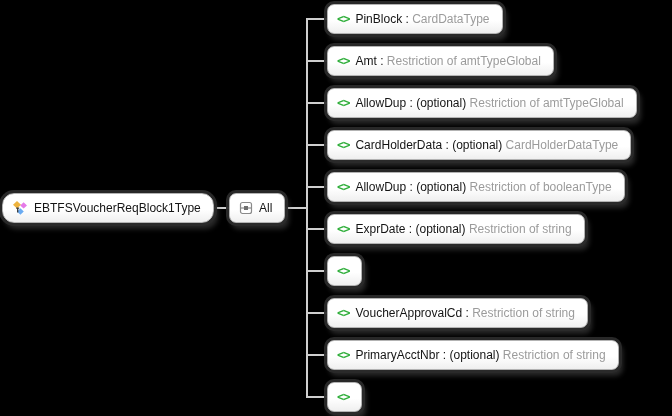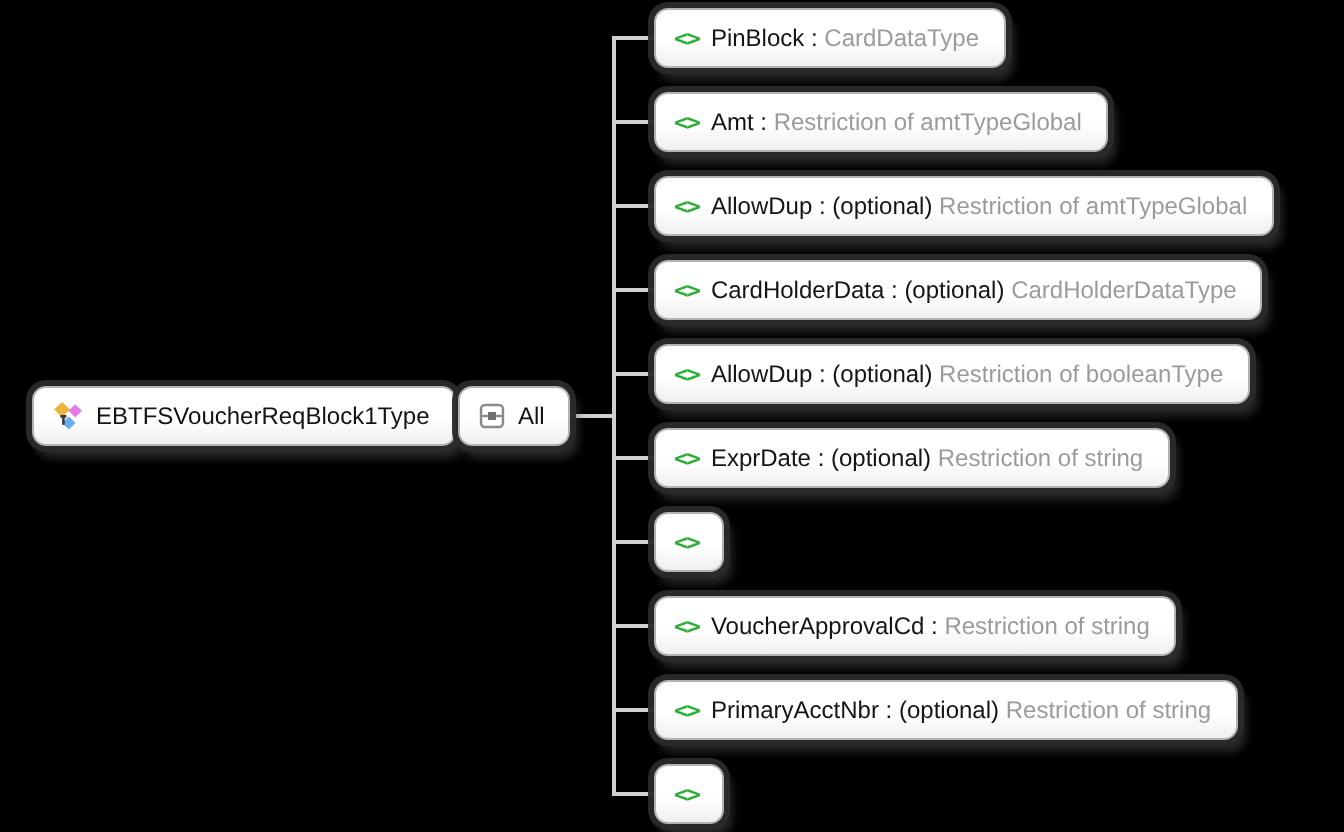--- a/index.html
+++ b/index.html
@@ -45,21 +45,21 @@
   <div class="hline" style="left:306px;top:60px;width:22px;"></div>
   <div class="hline" style="left:306px;top:102px;width:22px;"></div>
   <div class="hline" style="left:306px;top:144px;width:22px;"></div>
   <div class="hline" style="left:306px;top:186px;width:22px;"></div>
   <div class="hline" style="left:306px;top:228px;width:22px;"></div>
   <div class="hline" style="left:306px;top:270px;width:22px;"></div>
   <div class="hline" style="left:306px;top:312px;width:22px;"></div>
   <div class="hline" style="left:306px;top:354px;width:22px;"></div>
   <div class="hline" style="left:306px;top:396px;width:22px;"></div>
 
-  <div class="node" style="left:16px;top:193px;">
+  <div class="node" style="left:2px;top:193px;border-radius:12px;">
     <span class="icon-box">
       <svg width="16" height="16" viewBox="0 0 16 16">
         <path d="M5 1 L9 4.8 L5 8.6 L1 4.8 Z" fill="#eeb33e"></path>
         <path d="M11.6 2.2 L15 5.4 L11.6 8.6 L8.2 5.4 Z" fill="#e57ae8"></path>
         <path d="M8.4 8.2 L11.8 11.5 L8.4 14.8 L5 11.5 Z" fill="#6aabf2"></path>
         <path d="M4.2 8.2 h3 M5.7 8.2 v4.2" stroke="#3a3a3a" stroke-width="1.3" fill="none"></path>
       </svg>
     </span>
     <span class="root-label">EBTFSVoucherReqBlock1Type</span>
   </div>

